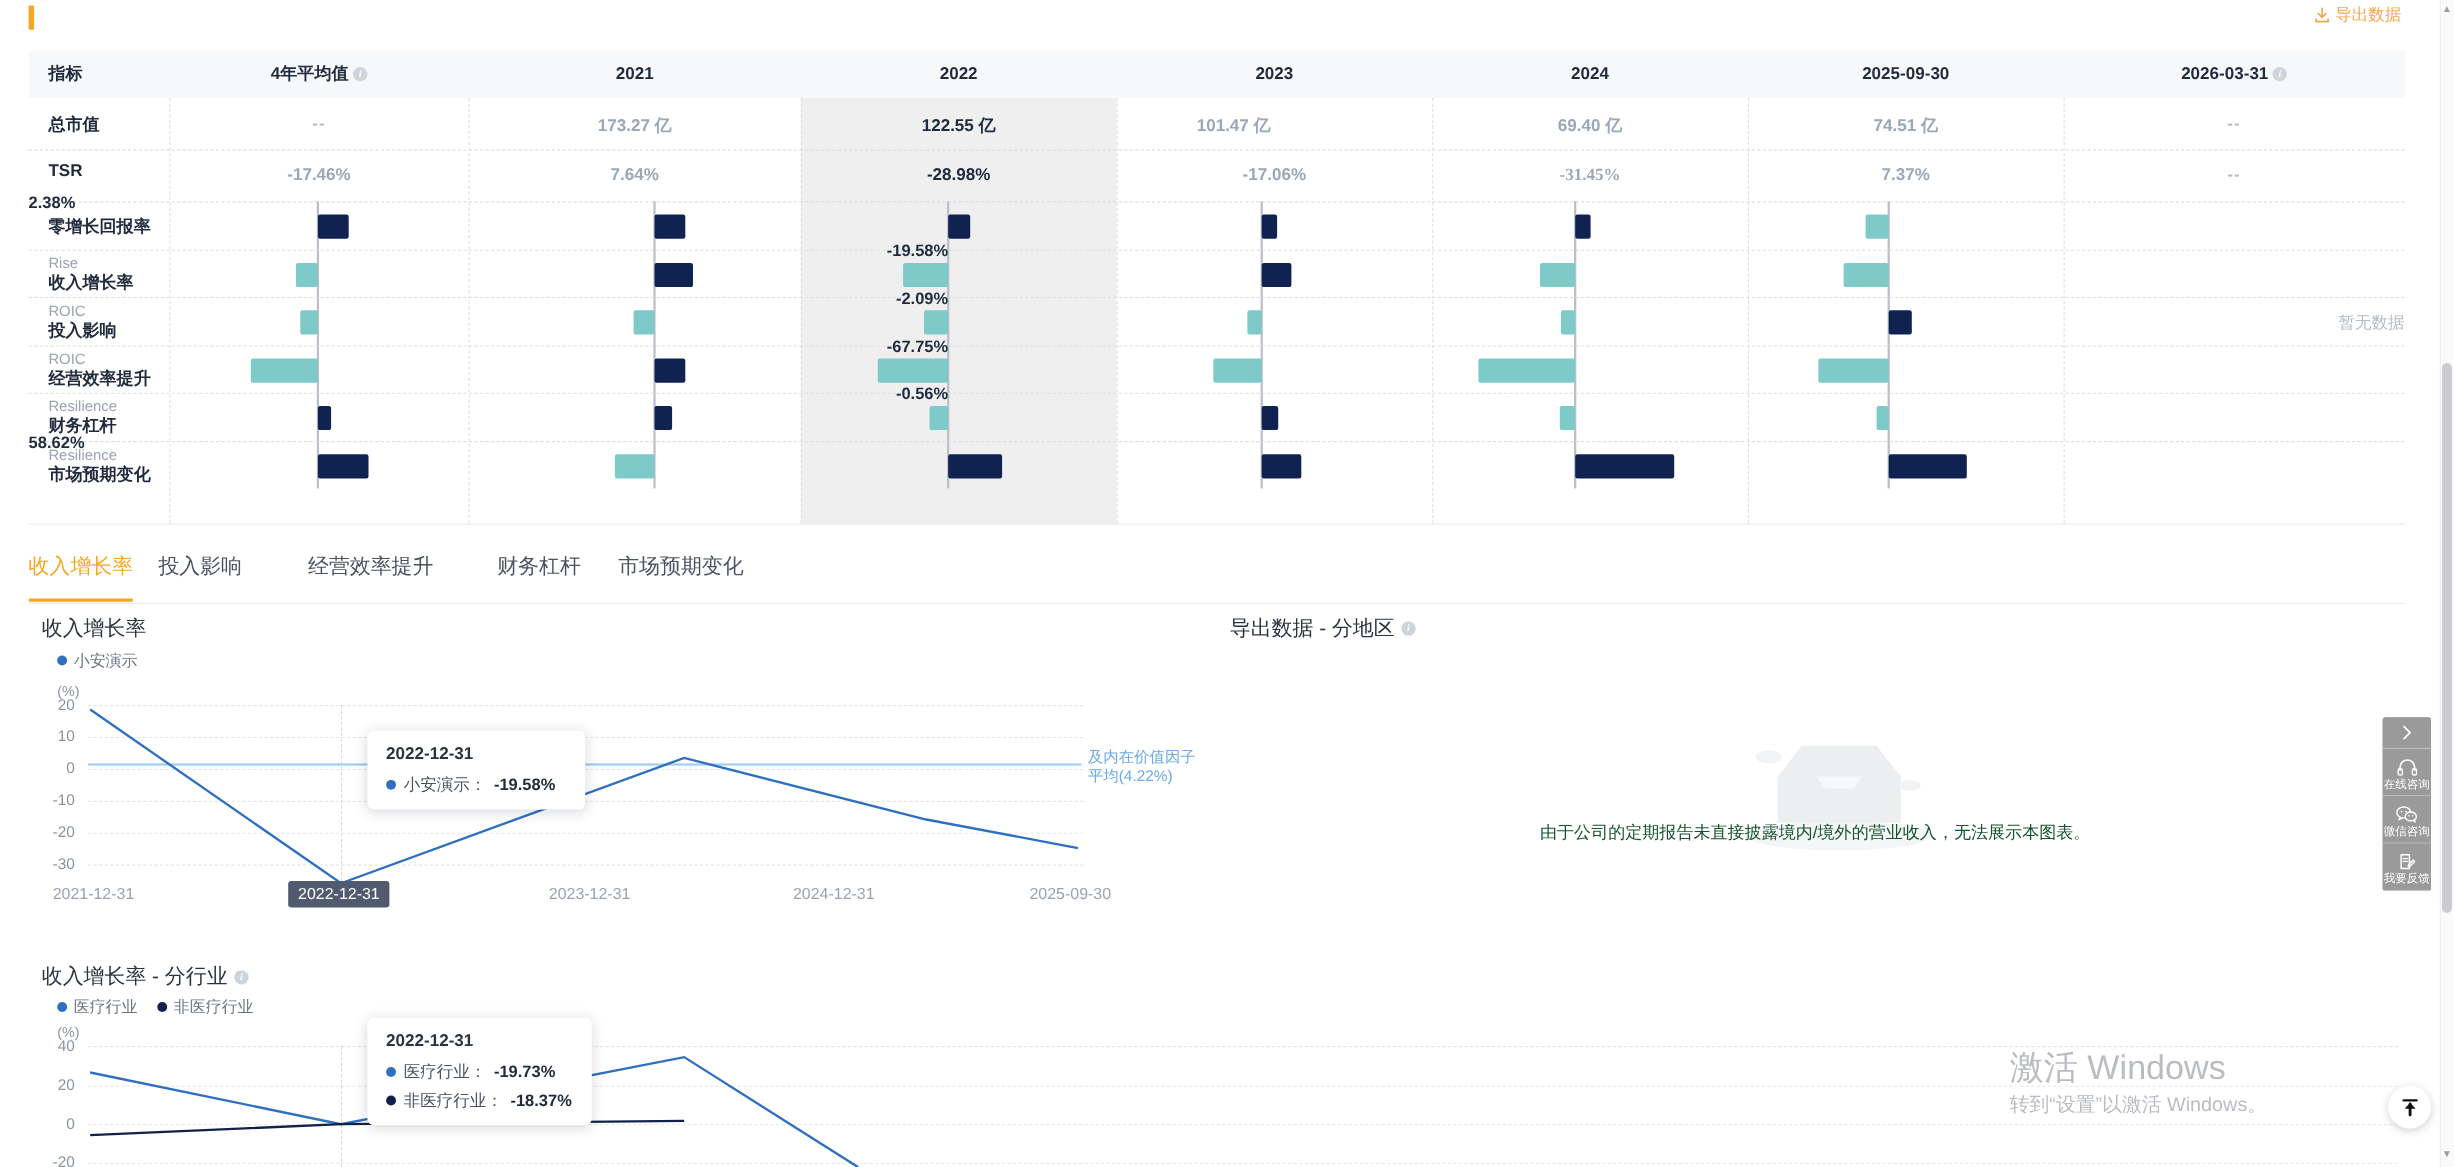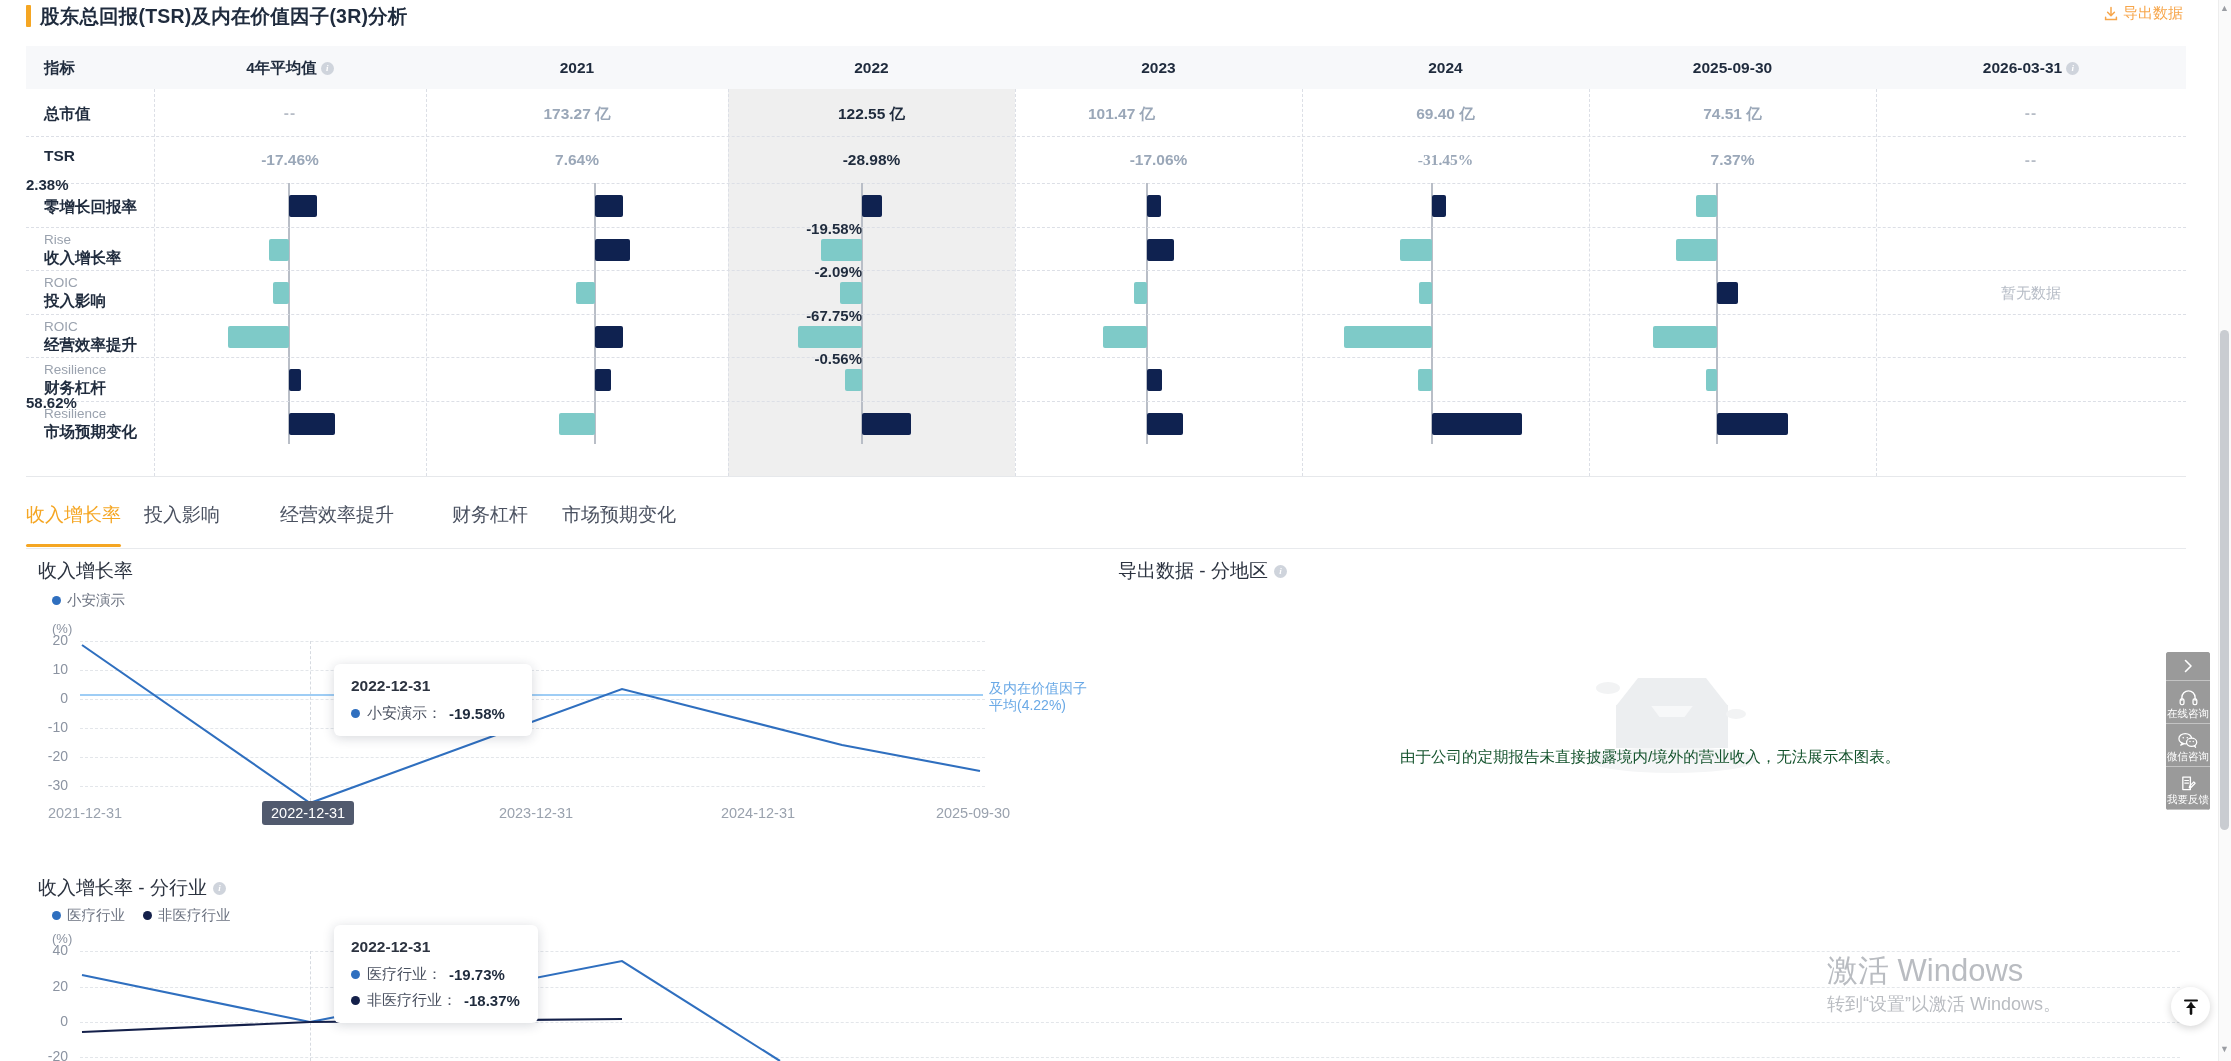--- a/index.html
+++ b/index.html
@@ -97,21 +97,20 @@
   .sb-up { position: absolute; left: 2220px; top: 3px; font-size: 9px; color: #9a9da3; }
   .sb-dn { position: absolute; left: 2220px; top: 1044px; font-size: 9px; color: #9a9da3; }
 </style>
 </head>
 <body>
 
 <div class="page">
 
   <div class="hdr">
     <div class="hdr-bar"></div>
-    <div class="hdr-title">股东总回报(TSR)及内在价值因子(3R)分析</div>
     <div class="export-btn">
       <svg class="export-ico" viewBox="0 0 16 16">
         <path d="M8 1.5 L8 9.5 M4.6 6.3 L8 9.8 L11.4 6.3" fill="none" stroke="#f7a64b" stroke-width="1.5" stroke-linecap="round" stroke-linejoin="round"></path>
         <path d="M2.6 11.3 L2.6 13.6 L13.4 13.6 L13.4 11.3" fill="none" stroke="#f7a64b" stroke-width="1.5" stroke-linecap="round"></path>
       </svg>
       <span>导出数据</span>
     </div>
   </div>
 
   <div class="tbl">
@@ -186,21 +185,21 @@
           <div class="rl-sub">ROIC</div>
           <div class="rl-main">投入影响</div>
         </div>
         <div class="bar teal" style="top: 236px; width: 16.24px; left: 246.76px;"></div>
         <div class="bar teal" style="top: 236px; width: 19.04px; left: 549.96px;"></div>
         <div class="bar teal" style="top: 236px; width: 21.84px; left: 814.16px;"></div>
         <div class="blbl" style="top: 217px; left: auto; right: 1324px;">-2.09%</div>
         <div class="bar teal" style="top: 236px; width: 13.16px; left: 1107.84px;"></div>
         <div class="bar teal" style="top: 236px; width: 12.88px; left: 1393.12px;"></div>
         <div class="bar dark" style="top: 236px; width: 21px; left: 1691px;"></div>
-        <div class="nodata" style="left: 1850px; width: 310px; text-align: center; top: 238px;">暂无数据</div>
+        <div class="nodata" style="left: 1850px; width: 310px; text-align: right; top: 238px;">暂无数据</div>
         <div class="row-sep" style="top: 267.5px;"></div>
         <div class="rl" style="top: 272.5px;">
           <div class="rl-sub">ROIC</div>
           <div class="rl-main">经营效率提升</div>
         </div>
         <div class="bar teal" style="top: 279.5px; width: 60.76px; left: 202.24px;"></div>
         <div class="bar dark" style="top: 279.5px; width: 28px; left: 569px;"></div>
         <div class="bar teal" style="top: 279.5px; width: 63.56px; left: 772.44px;"></div>
         <div class="blbl" style="top: 260.5px; left: auto; right: 1324px;">-67.75%</div>
         <div class="bar teal" style="top: 279.5px; width: 43.68px; left: 1077.32px;"></div>

